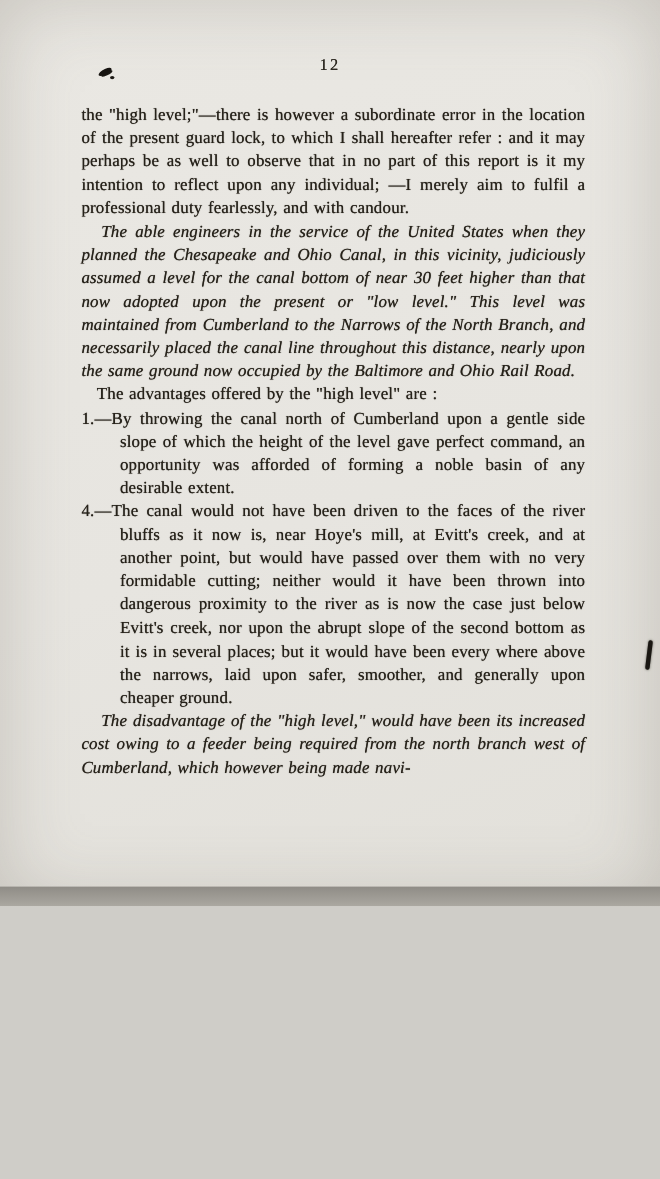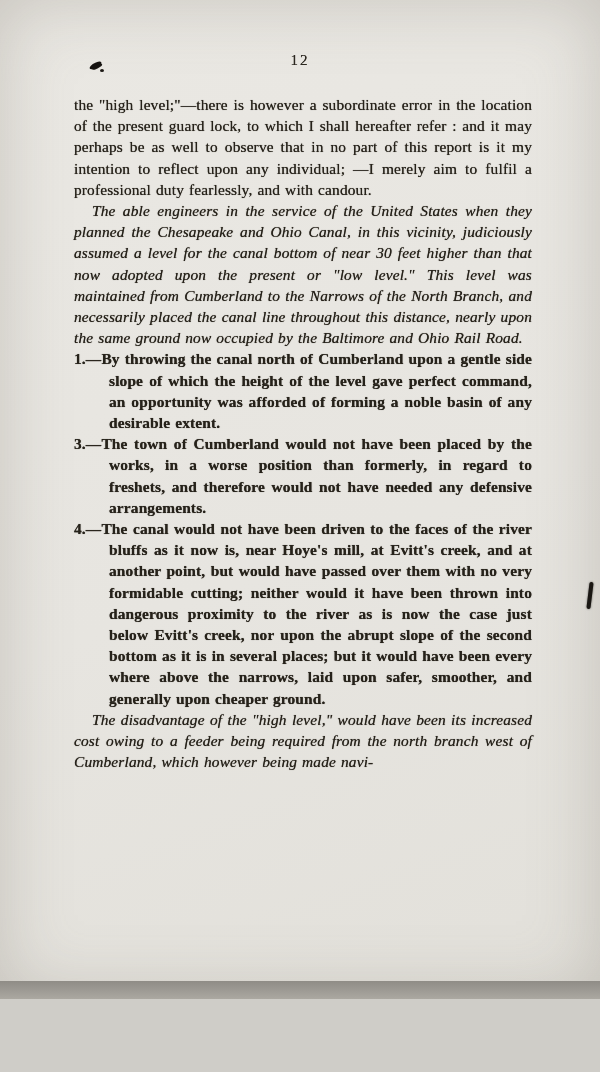--- a/index.html
+++ b/index.html
@@ -3,21 +3,21 @@
 <meta charset="utf-8">
 <style>
   html, body { margin: 0; padding: 0; }
   body {
     width: 600px; height: 1072px;
     background: #cfcdc8;
     font-family: "Liberation Serif", "DejaVu Serif", serif;
   }
   .scan {
     position: relative;
-    width: 600px; height: 999px;
+    width: 600px; height: 824px;
     overflow: hidden;
     background: linear-gradient(160deg, #eae8e3 0%, #e7e5e0 55%, #e2e0da 100%);
     box-shadow: inset 0 0 70px rgba(110,104,92,0.28);
     color: #26221b;
   }
   .page-number {
     position: absolute;
     top: 52px; left: 0; width: 100%;
     text-align: center;
     font-size: 15px;
@@ -33,21 +33,21 @@
     line-height: 21.2px;
     text-align: justify;
     letter-spacing: 0.15px;
     word-spacing: 1px;
     color: #26221a;
     text-shadow: 0 0 0.7px rgba(38,32,24,0.9);
   }
   .para { margin: 0; }
   .para.indent { text-indent: 18px; font-style: italic; }
   .adv-heading { margin: 0; text-indent: 14px; }
-  .adv-list { margin: 0; padding: 0; list-style: none; font-weight: bold; }
+  .adv-list { margin: 0; padding: 0; list-style: none; }
   .adv-item {
     margin: 0;
     padding-left: 35px;
     text-indent: -35px;
   }
   .ink-mark-1 {
     position: absolute;
     left: 89px; top: 63px;
     width: 13px; height: 5px;
     background: #161310;
@@ -96,24 +96,24 @@
   <div class="ink-mark-2"></div>
 
   <div class="page-number">12</div>
 
   <div class="text-block">
 
     <p class="para">the "high level;"—there is however a subordinate error in the location of the present guard lock, to which I shall hereafter refer : and it may perhaps be as well to observe that in no part of this report is it my intention to reflect upon any individual; —I merely aim to fulfil a professional duty fearlessly, and with candour.</p>
 
     <p class="para indent">The able engineers in the service of the United States when they planned the Chesapeake and Ohio Canal, in this vicinity, judiciously assumed a level for the canal bottom of near 30 feet higher than that now adopted upon the present or "low level." This level was maintained from Cumberland to the Narrows of the North Branch, and necessarily placed the canal line throughout this distance, nearly upon the same ground now occupied by the Baltimore and Ohio Rail Road.</p>
 
+    <p class="adv-heading">The advantages offered by the "high level" are :</p>
 
     <div class="adv-list">
       <p class="adv-item"><span>1.—</span><span>By throwing the canal north of Cumberland upon a gentle side slope of which the height of the level gave perfect command, an opportunity was afforded of forming a noble basin of any desirable extent.</span></p>
-      <p class="adv-item"><span>3.—</span><span>The town of Cumberland would not have been placed by the works, in a worse position than formerly, in regard to freshets, and therefore would not have needed any defensive arrangements.</span></p>
       <p class="adv-item"><span>4.—</span><span>The canal would not have been driven to the faces of the river bluffs as it now is, near Hoye's mill, at Evitt's creek, and at another point, but would have passed over them with no very formidable cutting; neither would it have been thrown into dangerous proximity to the river as is now the case just below Evitt's creek, nor upon the abrupt slope of the second bottom as it is in several places; but it would have been every where above the narrows, laid upon safer, smoother, and generally upon cheaper ground.</span></p>
     </div>
 
     <p class="para indent">The disadvantage of the "high level," would have been its increased cost owing to a feeder being required from the north branch west of Cumberland, which however being made navi-</p>
 
   </div>
 
   <div class="margin-mark"></div>
 
   <div class="scan-edge-band"></div>

